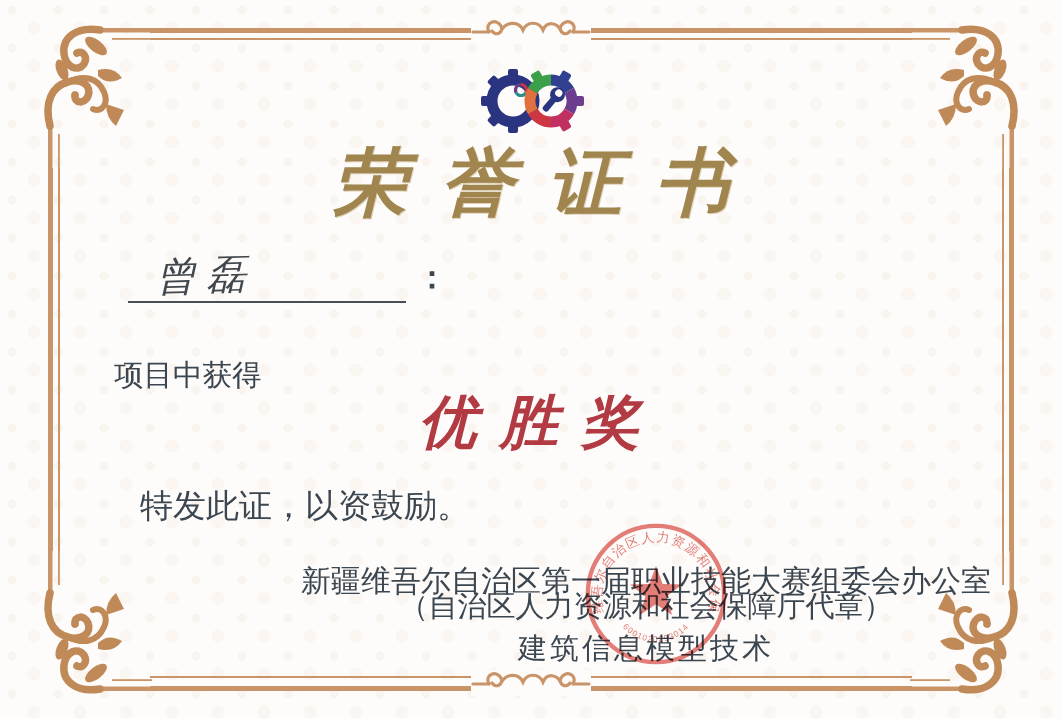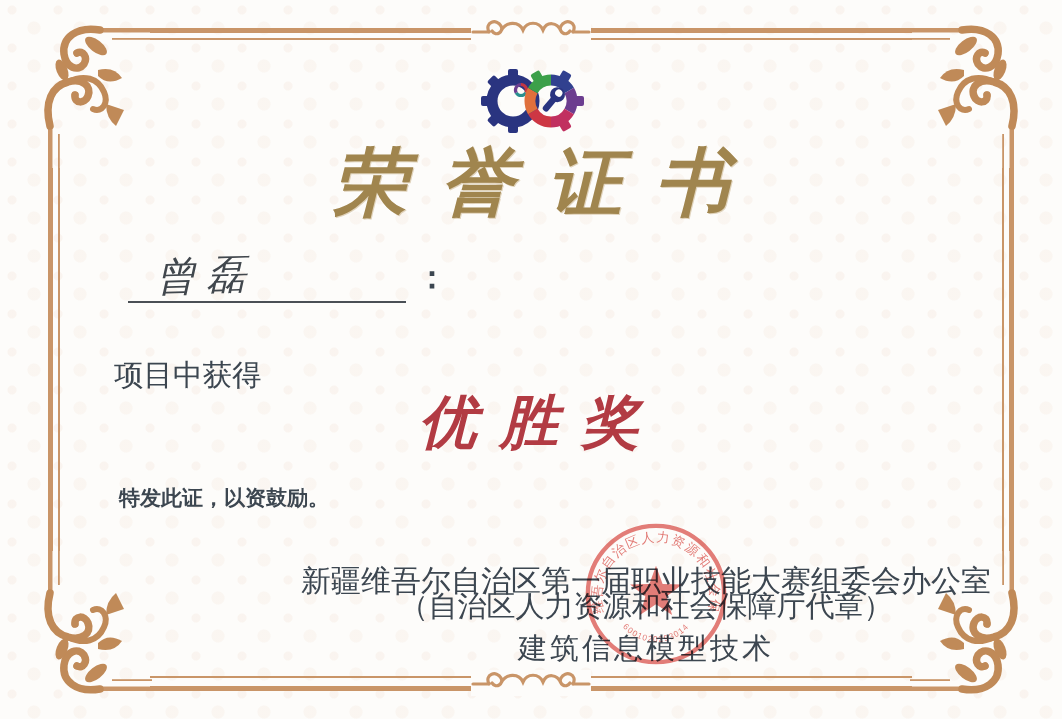--- a/index.html
+++ b/index.html
@@ -57,21 +57,21 @@
   }
   .name-underline { position:absolute; left:128px; top:301px; width:278px; height:2px; background:#4a4f55; }
   .colon { position:absolute; left:416px; top:256px; font-size:32px; color:#3c4650; font-weight:bold; }
   .body1 { position:absolute; left:118px; top:312px; font-size:29.5px; color:#3c4650; text-indent:42px; white-space:nowrap; }
   .body2 { position:absolute; left:102px; top:356px; font-size:29.5px; color:#3c4650;margin-left:12px; }
   .award {
     position:absolute; left:0; right:4px; top:384px; text-align:center;
     font-family:"Liberation Serif", serif; font-weight:bold; font-style:italic;
     font-size:58px; letter-spacing:0.4em; text-indent:0.4em; color:#b23b43;
   }
-  .closing { position:absolute; left:119px; top:484px; font-size:21px; color:#3c4650;font-weight:bold; }
+  .closing { position:absolute; left:140px; top:484px; font-size:33px; color:#3c4650; }
   .issuer-block { position:absolute; left:240px; width:812px; text-align:center; color:#3c4650; }
   .issuer  { top:541px; font-size:30px;margin-top:20px; }
   .issuer-note { top:587px; font-size:29px; }
   .date-line { top:629px; font-size:29px; letter-spacing:3px; }
 
   
   .seal { position:absolute; left:583px; top:521px; width:146px; height:146px; mix-blend-mode:multiply; }
 </style>
 </head>
 <body>

